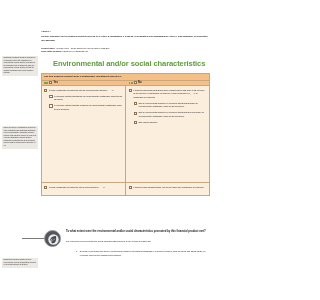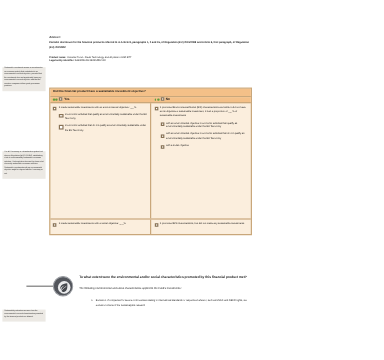--- a/index.html
+++ b/index.html
@@ -285,20 +285,21 @@
     <div class="meta-line meta-product">
       <span class="meta-key">Product name:</span>
       <span>Vontobel Fund - Clean Technology and all parts in USD ETF</span>
     </div>
 
     <div class="meta-line meta-entity">
       <span class="meta-key">Legal entity identifier:</span>
       <span>529900G4XLXENGZZGX10</span>
     </div>
 
+    <div class="title">Environmental and/or social characteristics</div>
 
     <div class="qbox">
 
       <div class="qbox-header">Did this financial product have a sustainable investment objective?</div>
 
       <div class="qbox-yesno">
         <div class="yn-col left">
           <span class="dots">
             <span class="dot"></span>
               <span class="dot"></span>

